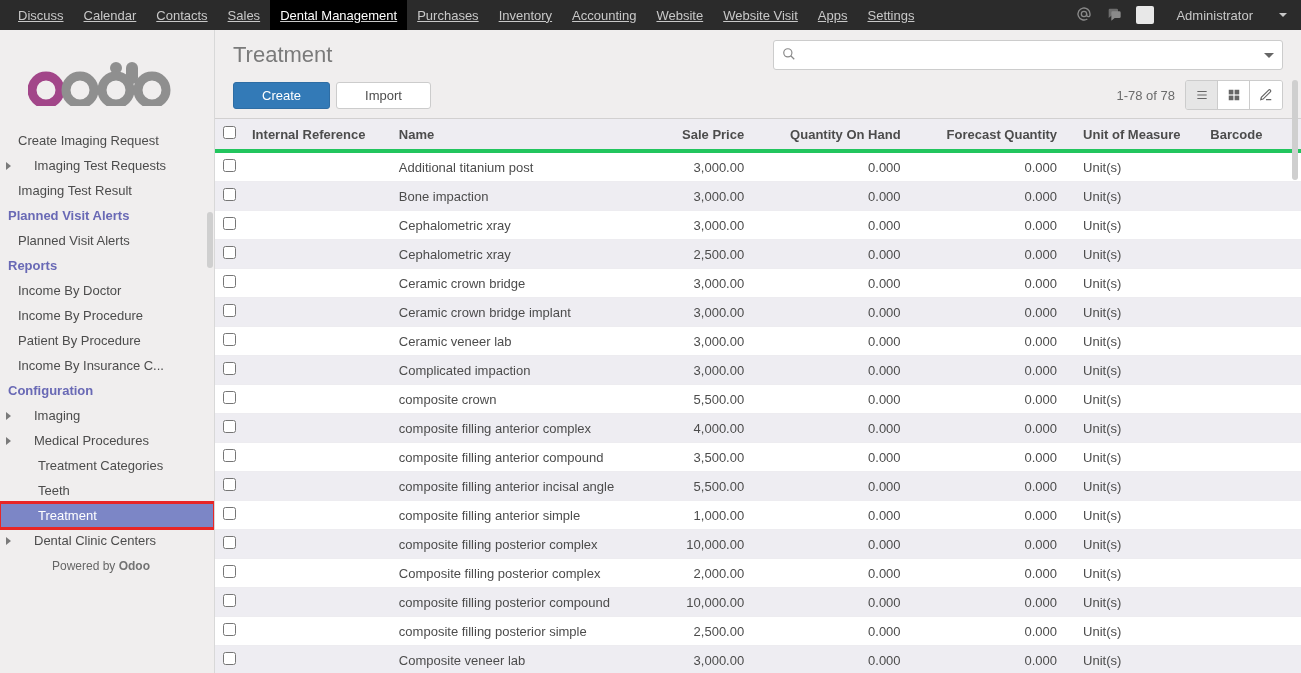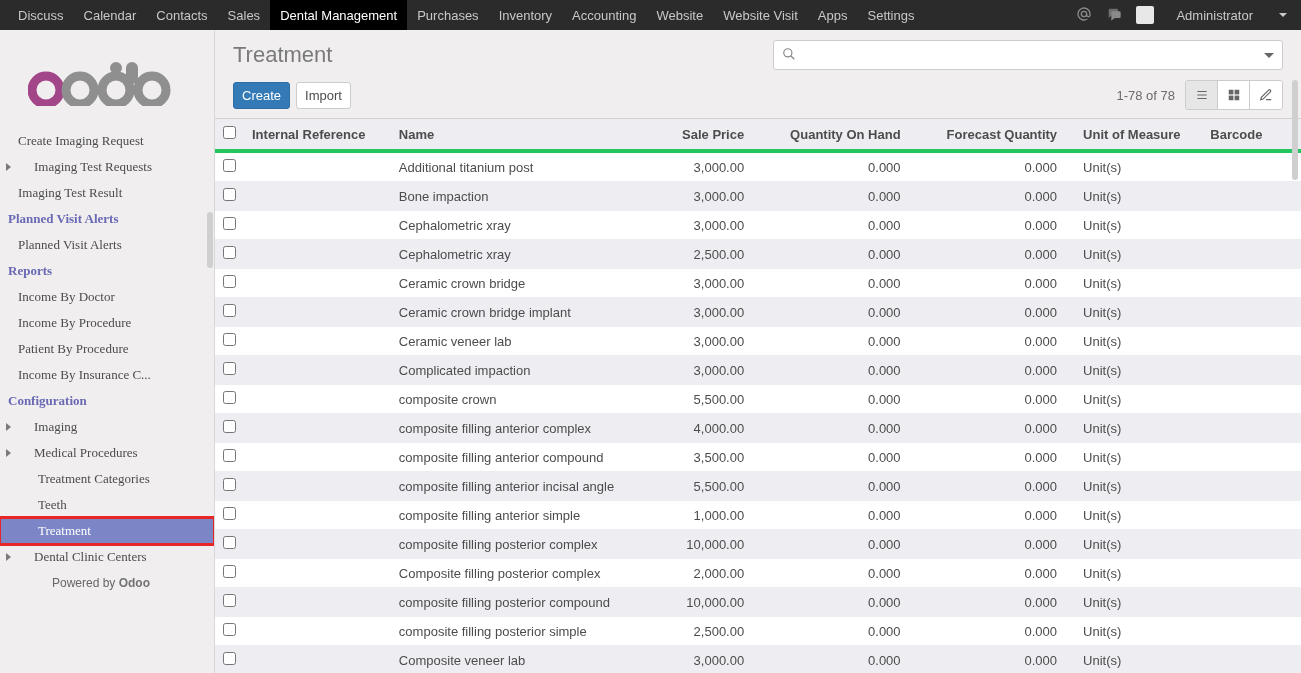--- a/index.html
+++ b/index.html
@@ -1,33 +1,33 @@
 <!DOCTYPE html>
 <html><head>
 <meta charset="utf-8">
 <style>
 * { box-sizing: border-box; margin: 0; padding: 0; }
 body { font-family: "Helvetica Neue", Arial, sans-serif; font-size: 13px; color: #4c4c4c; background: #f0eeee; overflow: hidden; }
 
 .topbar { background: #2b2b2b; height: 30px; display: flex; align-items: center; padding: 0 8px; color: #c8c8c8; }
-.topbar .menu { display: flex; height: 100%; }
+.topbar .menu { display: flex; height: 100%; text-decoration: underline; }
 .topbar .menu-item { padding: 0 10px; display: flex; align-items: center; cursor: pointer; font-size: 13px; color: #c8c8c8; }
 .topbar .menu-item.active { background: #000; color: #fff; }
 .topbar .spacer { flex: 1; }
 .topbar .right { display: flex; align-items: center; gap: 14px; padding-right: 6px; }
 .topbar .icon { color: #8a8a8a; cursor: pointer; }
 .user { display: flex; align-items: center; gap: 22px; cursor: pointer; }
 .user .avatar { width: 18px; height: 18px; background: #e8e8e8; border-radius: 2px; }
 .caret { display: inline-block; width: 0; height: 0; margin-left: 4px; border-left: 4px solid transparent; border-right: 4px solid transparent; border-top: 4px solid #c8c8c8; vertical-align: middle; }
 
 .layout { display: flex; height: calc(673px - 30px); }
 .sidebar { width: 215px; background: #f0eeee; border-right: 1px solid #d8d8d8; padding: 10px 0 0 0; position: relative; overflow-y: auto; }
 .logo { padding: 18px 8px 22px 28px; }
 .logo svg { display: block; }
-.side-list { list-style: none; font-family: Liberation Serif, serif; }
+.side-list { list-style: none; }
 .side-list li { padding: 5px 10px 5px 18px; cursor: pointer; color: #4c4c4c; white-space: nowrap; overflow: hidden; text-overflow: ellipsis; }
 .side-list li.header { color: #6969b5; font-weight: bold; padding-left: 8px; cursor: default; }
 .side-list li.has-caret { position: relative; padding-left: 34px; }
 .side-list li.has-caret::before { content: ""; position: absolute; left: 6px; top: 9px; border-top: 4px solid transparent; border-bottom: 4px solid transparent; border-left: 5px solid #7a7a7a; }
 .side-list li.sub { padding-left: 38px; }
 .side-list li.selected { background: #7c86c6; color: #fff; outline: 3px solid #e82626; outline-offset: -1px; }
 .footer-powered { padding: 6px 0 6px 52px; font-size: 12px; color: #666; }
 .footer-powered .brand { color: #737373; font-weight: bold; }
 
 .sb-handle { position: absolute; top: 50px; right: 0; width: 8px; height: 320px; display: flex; flex-direction: column; align-items: center; justify-content: center; gap: 8px; }
@@ -37,21 +37,21 @@
 
 .control { padding: 10px 18px 8px 18px; border-bottom: 1px solid #d2d0d0; background: #f0eeee; }
 .control .row1 { display: flex; align-items: center; }
 .title { font-size: 22px; color: #7a7a7a; font-weight: normal; }
 .searchwrap { margin-left: auto; width: 510px; display: flex; align-items: center; background: #fff; border: 1px solid #ccc; border-radius: 3px; height: 30px; padding: 0 8px; }
 .searchwrap .sicon { color: #888; margin-right: 6px; }
 .searchwrap input { border: none; outline: none; flex: 1; font-size: 13px; }
 .searchwrap .dcaret { width: 0; height: 0; border-left: 5px solid transparent; border-right: 5px solid transparent; border-top: 5px solid #666; cursor: pointer; }
 
 .control .row2 { display: flex; align-items: center; margin-top: 10px; }
-.btn { border: 1px solid #ccc; background: #fff; padding: 5px 8px; border-radius: 3px; cursor: pointer; font-size: 13px; color: #4c4c4c; }
+.btn { border: 1px solid #ccc; background: #fff; padding: 5px 28px; border-radius: 3px; cursor: pointer; font-size: 13px; color: #4c4c4c; }
 .btn.primary { background: #337ab7; border-color: #2e6da4; color: #fff; margin-right: 6px; }
 .pager { margin-left: auto; display: flex; align-items: center; gap: 10px; }
 .pager-text { color: #6b6b6b; font-size: 13px; }
 .viewbtns { display: flex; border: 1px solid #ccc; border-radius: 3px; overflow: hidden; }
 .viewbtns .vb { width: 32px; height: 28px; display: flex; align-items: center; justify-content: center; background: #fff; border-right: 1px solid #ccc; cursor: pointer; color: #666; }
 .viewbtns .vb:last-child { border-right: none; }
 .viewbtns .vb.active { background: #e6e6e6; }
 
 .tablewrap { flex: 1; overflow-y: auto; background: #fff; }
 table { width: 100%; border-collapse: collapse; }

